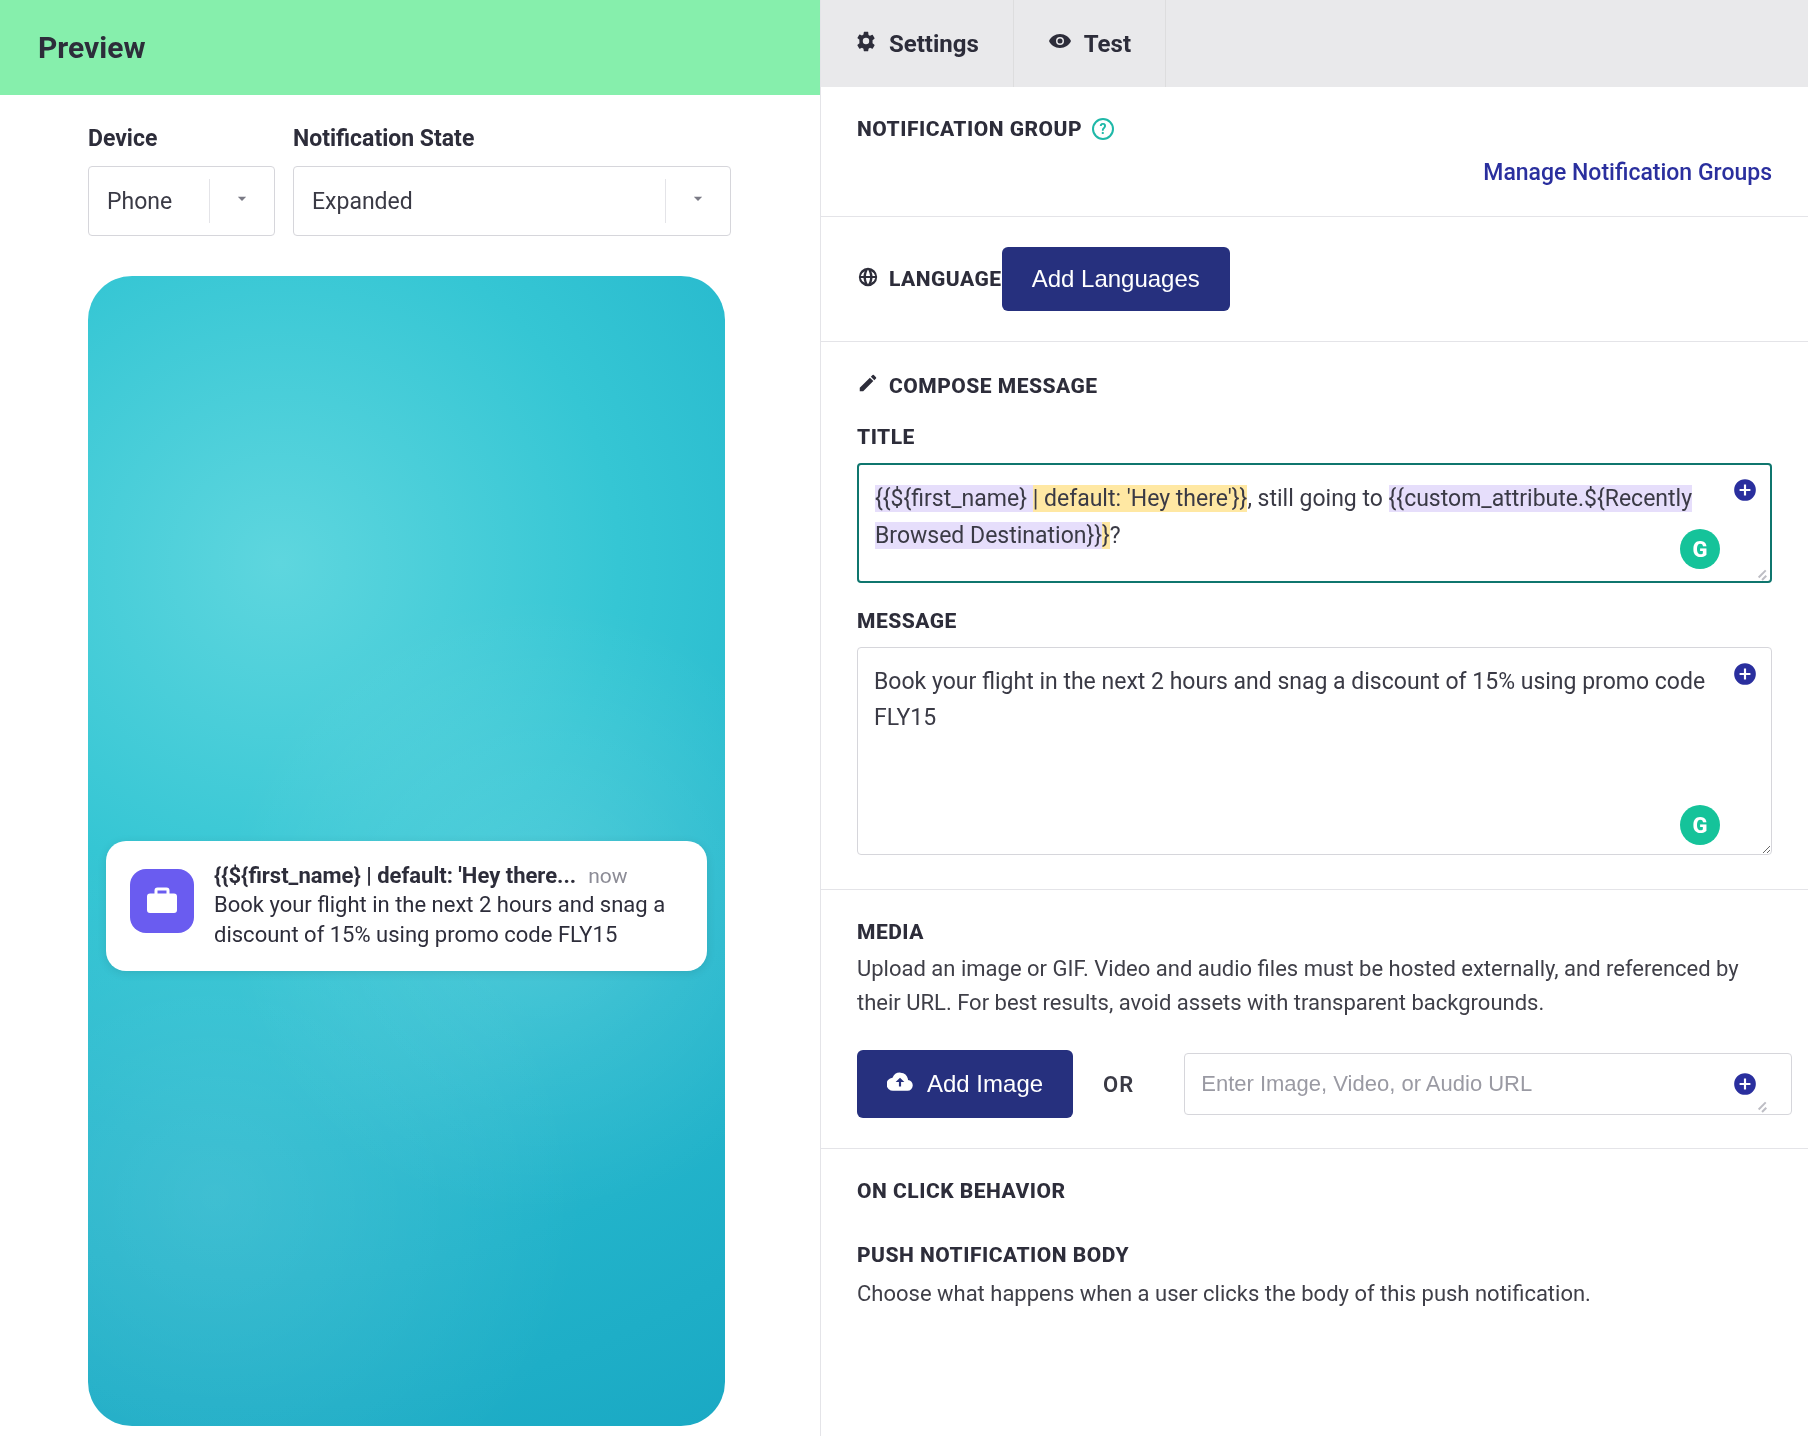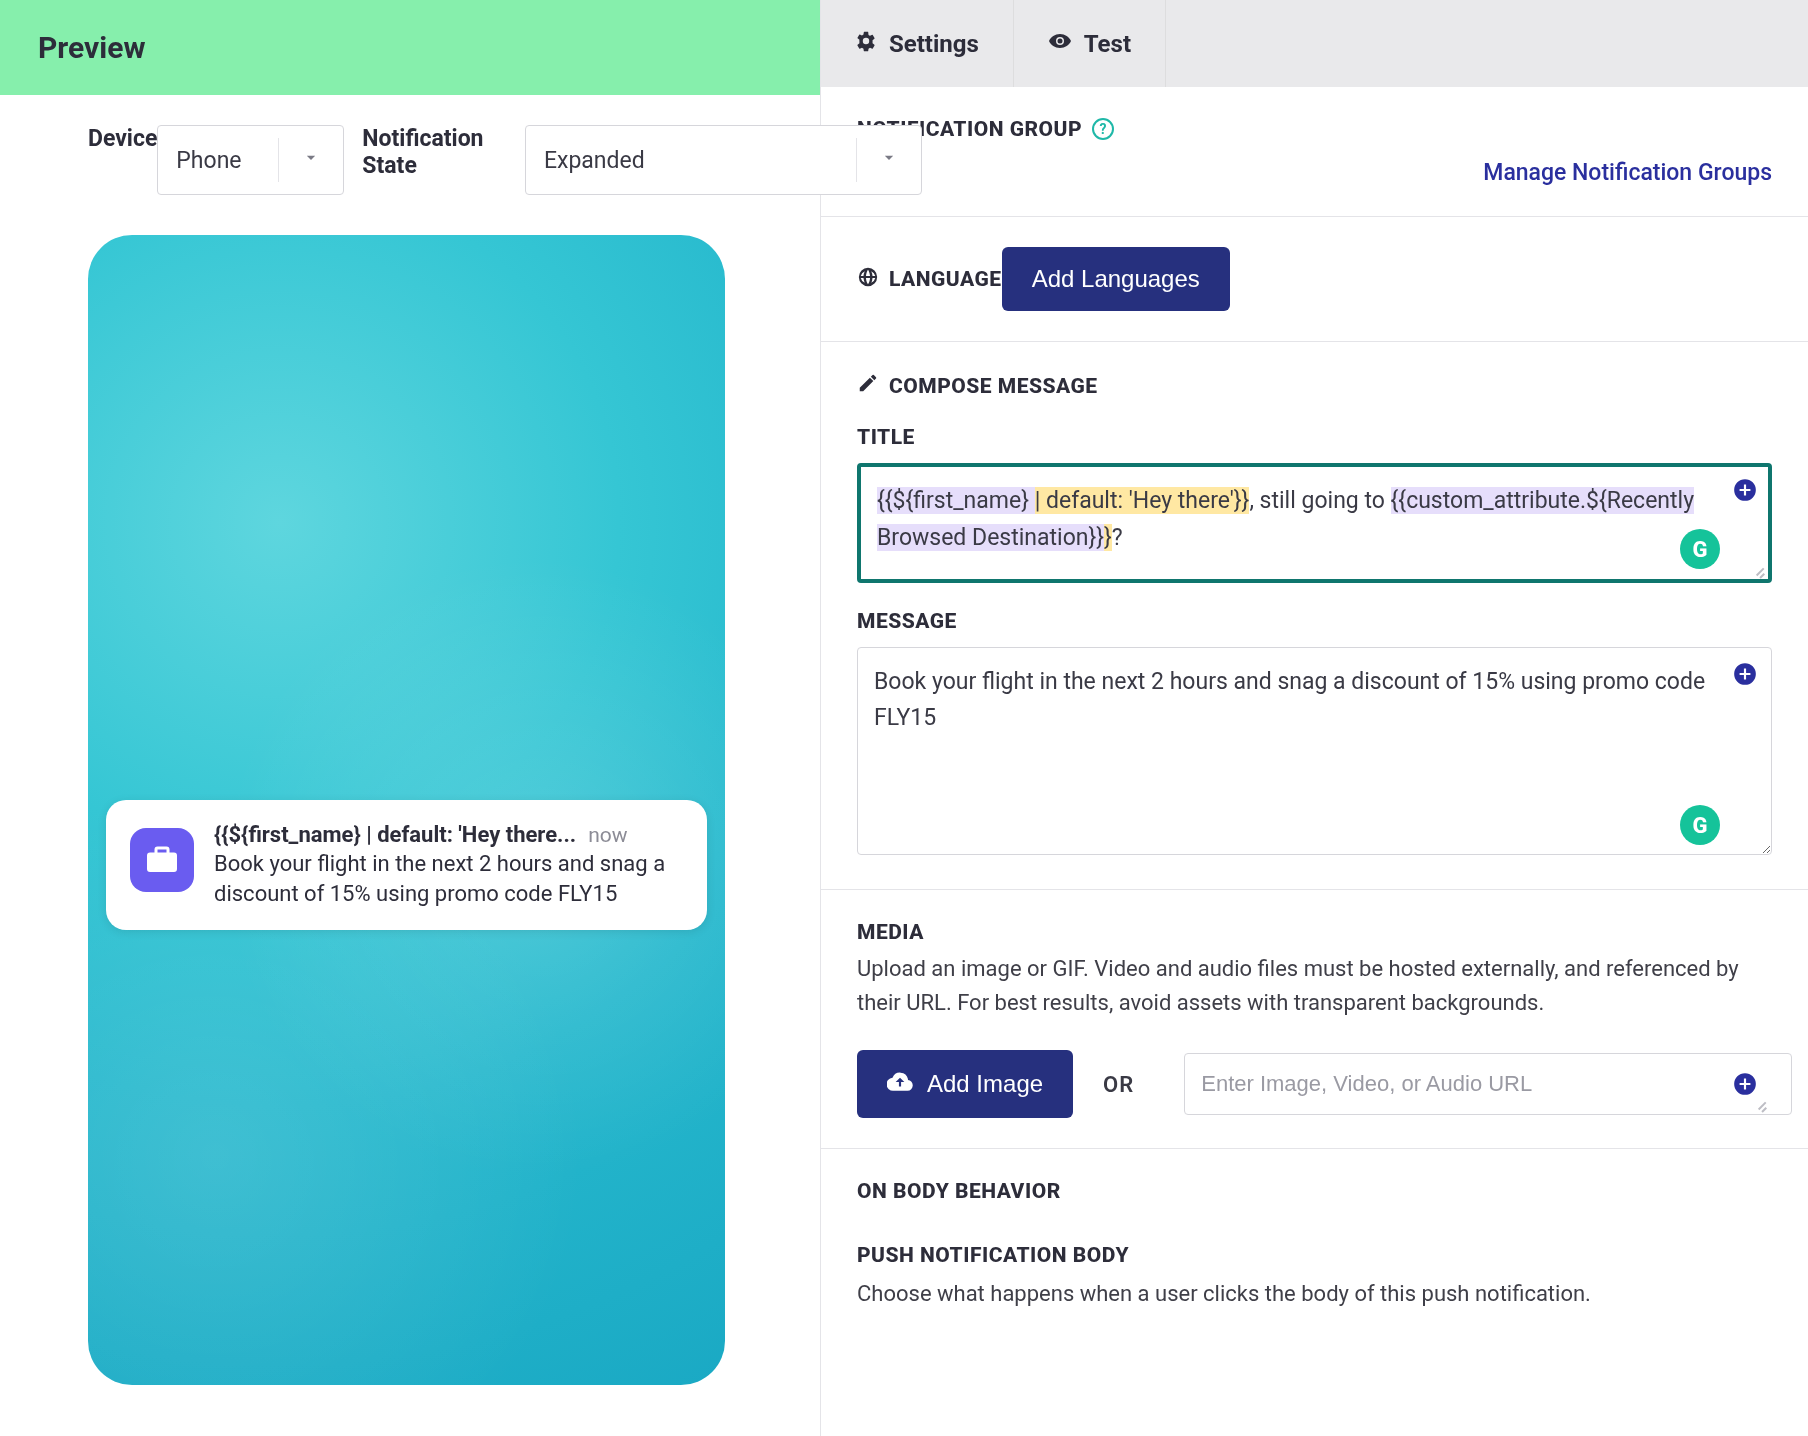--- a/index.html
+++ b/index.html
@@ -6,21 +6,21 @@
 body { font-family: -apple-system, BlinkMacSystemFont, "Segoe UI", Roboto, Helvetica, Arial, sans-serif; background: #fff; color: #2d2d3a; }
 
 .app { display: flex; width: 1808px; height: 1436px; overflow: hidden; }
 
 
 .left-panel { width: 820px; background: #fff; display: flex; flex-direction: column; }
 .left-header { background: #86efac; padding: 30px 38px; }
 .left-header h1 { font-size: 30px; font-weight: 700; color: #2d2d3a; }
 
 .preview-controls { padding: 30px 88px 20px 88px; display: flex; gap: 18px; }
-.control-group { display: flex; flex-direction: row; }
+.control-group { display: flex; flex-direction: column; }
 .control-label { font-size: 23px; font-weight: 700; color: #2d2d3a; margin-bottom: 14px; }
 .select { position: relative; border: 1px solid #d6d6db; border-radius: 4px; background: #fff; height: 70px; display: flex; align-items: center; padding: 0 18px; font-size: 23px; color: #3a3a45; }
 .select-device { width: 187px; }
 .select-state { width: 438px; }
 .select .divider { position: absolute; right: 64px; top: 12px; bottom: 12px; width: 1px; background: #e4e4e8; }
 .select .chevron { position: absolute; right: 22px; top: 50%; transform: translateY(-50%); }
 
 .phone-wrap { padding: 20px 88px; }
 .phone { width: 637px; height: 1150px; border-radius: 44px; background: radial-gradient(circle at 30% 25%, #5ed6de 0%, #35c6d4 35%, #26b8cd 60%, #1aa9c4 100%); position: relative; overflow: hidden; }
 .phone::before { content:""; position:absolute; inset:0; background: radial-gradient(circle at 70% 55%, rgba(255,255,255,0.15), transparent 40%), radial-gradient(circle at 20% 80%, rgba(255,255,255,0.12), transparent 35%); }
@@ -57,21 +57,21 @@
 .field-label:first-of-type { margin-top: 18px; }
 
 .textarea-wrap { position: relative; }
 .textarea { width: 100%; border: 1px solid #d6d6db; border-radius: 4px; padding: 16px 56px 16px 16px; font-size: 23px; color: #3a3a45; line-height: 1.55; font-family: inherit; resize: both; }
 .ta-msg { height: 208px; }
 .plus-btn { position: absolute; right: 14px; top: 14px; cursor: pointer; }
 .plus-btn svg { fill: #2a2f9e; }
 .grammarly { position: absolute; right: 52px; bottom: 14px; }
 .grammarly-circle { width: 40px; height: 40px; border-radius: 50%; background: #15c39a; display:flex; align-items:center; justify-content:center; color:#fff; font-weight:800; font-size:22px; }
 
-.title-render { border: 4px solid #0f766e; border-radius: 4px; padding: 16px 56px 16px 16px; font-size: 23px; color: #3a3a45; line-height: 1.6; min-height: 120px; position: relative; }
+.title-render { border: 2px solid #0f766e; border-radius: 4px; padding: 16px 56px 16px 16px; font-size: 23px; color: #3a3a45; line-height: 1.6; min-height: 120px; position: relative; }
 .tok-purple { background: #e6defb; }
 .tok-yellow { background: #ffe8a3; }
 .resize-handle { position:absolute; right:2px; bottom:2px; width:16px; height:16px; }
 .resize-handle::before, .resize-handle::after { content:""; position:absolute; background:#bdbdc4; }
 .resize-handle::before { right:1px; bottom:5px; width:10px; height:1.5px; transform: rotate(-45deg); }
 .resize-handle::after { right:1px; bottom:1px; width:6px; height:1.5px; transform: rotate(-45deg); }
 
 .media-desc { font-size: 22px; color: #3f3f48; line-height: 1.55; margin-top: 8px; }
 
 .media-row { display: flex; align-items: center; gap: 30px; margin-top: 30px; }
@@ -248,20 +248,20 @@
               <svg width="26" height="26" viewBox="0 0 24 24" fill="#2a2f9e">
                   <path d="M12 2a10 10 0 1 0 0 20 10 10 0 0 0 0-20zm5 11h-4v4h-2v-4H7v-2h4V7h2v4h4v2z"></path>
                 </svg>
             </span>
             <div class="resize-handle" style="right:4px; bottom:4px;"></div>
           </div>
         </div>
       </div>
 
       <div class="section" style="border-bottom:none;">
-        <div class="sec-label">ON BODY BEHAVIOR</div>
+        <div class="sec-label">ON CLICK BEHAVIOR</div>
         <div class="field-label" style="margin-top:40px;">PUSH NOTIFICATION BODY</div>
         <div class="body-desc">Choose what happens when a user clicks the body of this push notification.</div>
       </div>
 
     </div>
   </div>
 </div>
 
 </body></html>

